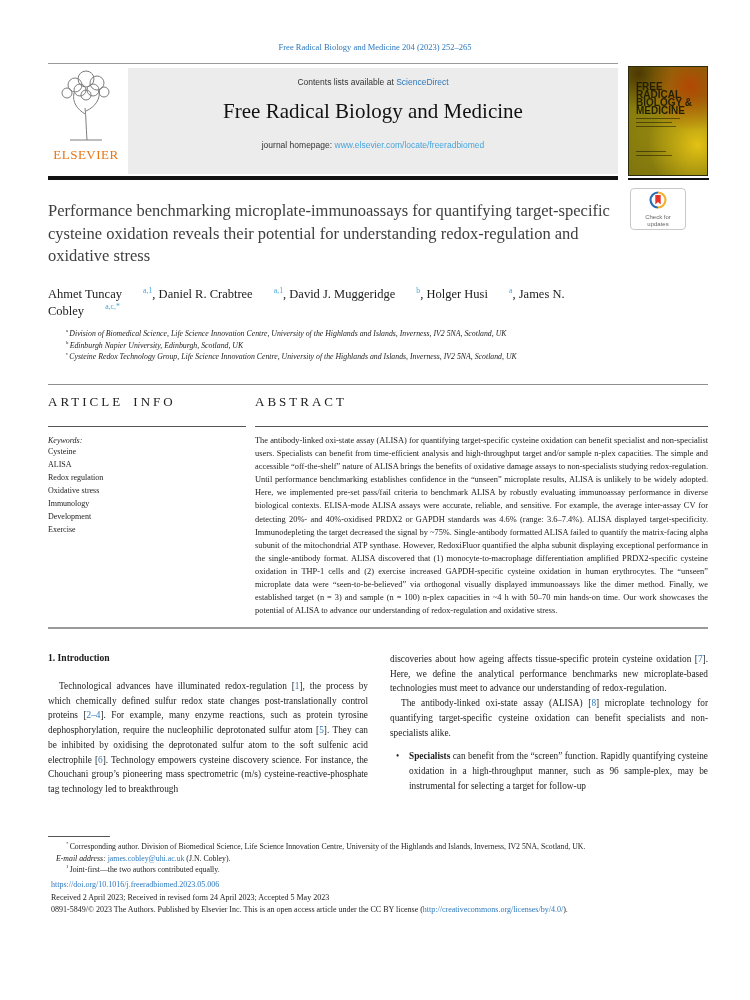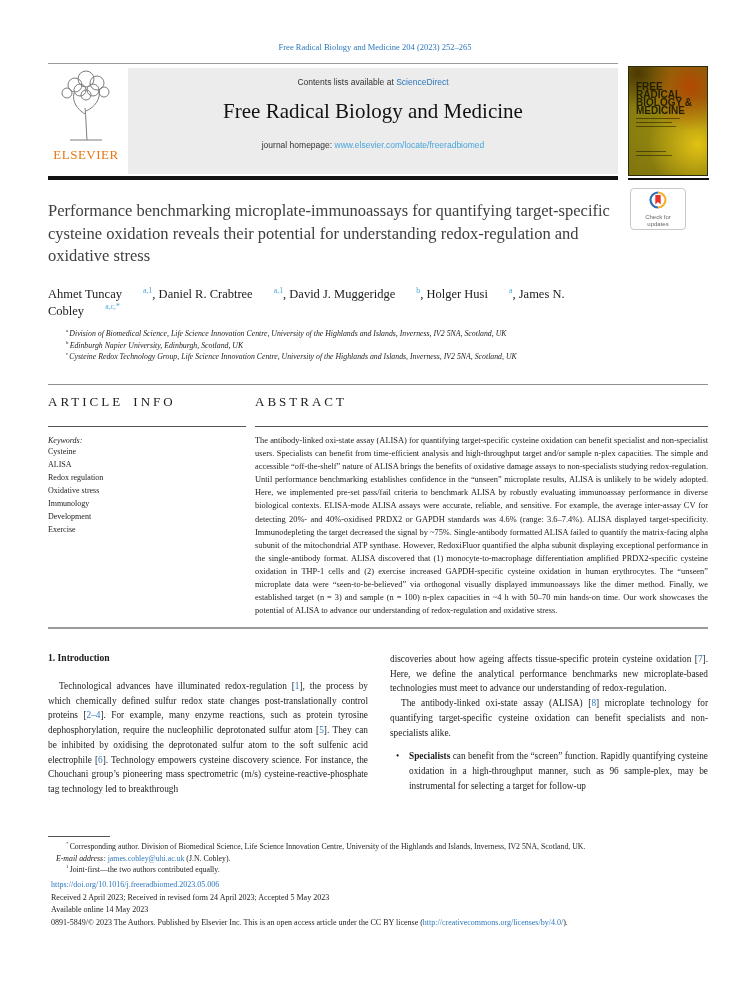--- a/index.html
+++ b/index.html
@@ -200,17 +200,16 @@
 
   <div class="footnotes">
     <div class="fn-line fn-first"><span class="supr">* </span><span>Corresponding author. Division of Biomedical Science, Life Science Innovation Centre, University of the Highlands and Islands, Inverness, IV2 5NA, Scotland, UK.</span></div>
     <div class="fn-line"><span class="ital">E-mail address: </span><span class="lnk">james.cobley@uhi.ac.uk</span><span> (J.N. Cobley).</span></div>
     <div class="fn-line fn-first"><span class="supr">1 </span><span>Joint-first—the two authors contributed equally.</span></div>
   </div>
 
   <div class="bottom-block">
     <div class="lnk">https://doi.org/10.1016/j.freeradbiomed.2023.05.006</div>
     <div>Received 2 April 2023; Received in revised form 24 April 2023; Accepted 5 May 2023</div>
-    <div>Available online 14 May 2023</div>
     <div><span>0891-5849/© 2023 The Authors. Published by Elsevier Inc. This is an open access article under the CC BY license (</span><span class="lnk">http://creativecommons.org/licenses/by/4.0/</span><span>).</span></div>
   </div>
 
 </div>
 
 </body></html>

